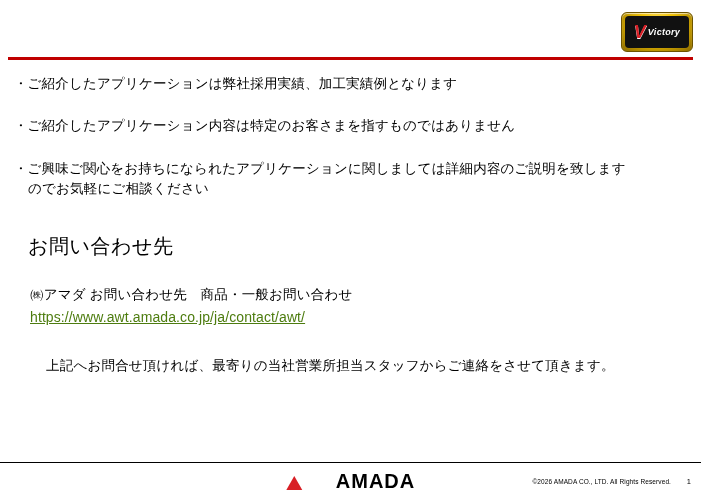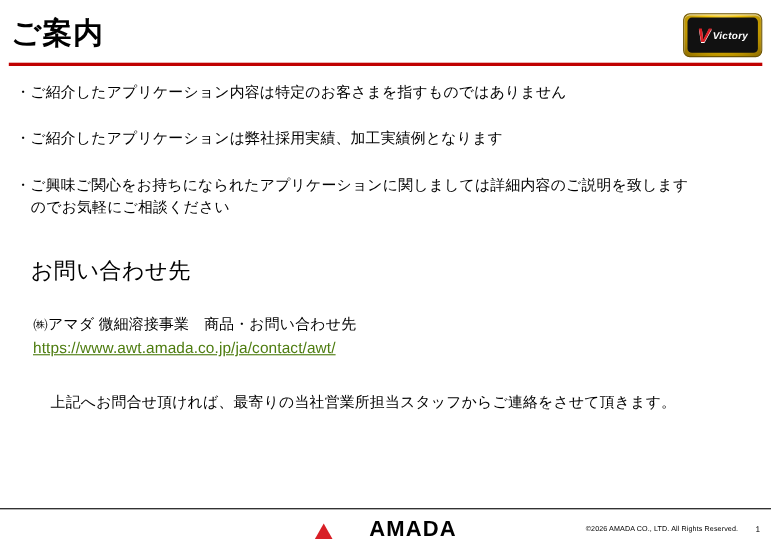--- a/index.html
+++ b/index.html
@@ -178,49 +178,48 @@
     position: absolute;
     right: 10px;
     top: 477px;
     font-size: 7.5px;
   }
 </style>
 </head>
 <body>
 
 <div class="slide-header">
-  <div class="slide-title">ご案内</div>
   <div class="title-rule"></div>
 
   <div class="logo-badge">
     <div class="logo-inner">
       <span class="logo-v">V</span>
       <span class="logo-word">Victory</span>
     </div>
   </div>
 </div>
 
 <div class="content">
 
   <div class="bullet">
+    <span class="lead">・</span><span>ご紹介したアプリケーションは弊社採用実績、加工実績例となります</span>
+  </div>
+
+  <div class="bullet">
     <span class="lead">・</span><span>ご紹介したアプリケーション内容は特定のお客さまを指すものではありません</span>
-  </div>
-
-  <div class="bullet">
-    <span class="lead">・</span><span>ご紹介したアプリケーションは弊社採用実績、加工実績例となります</span>
   </div>
 
   <div class="bullet">
     <span class="lead">・</span><span>ご興味ご関心をお持ちになられたアプリケーションに関しましては詳細内容のご説明を致します</span>
     <span class="cont">のでお気軽にご相談ください</span>
   </div>
 
   <div class="section-heading">お問い合わせ先</div>
 
-  <div class="contact-line">㈱アマダ 微細溶接事業　商品・お問い合わせ先</div>
+  <div class="contact-line">㈱アマダ お問い合わせ先　商品・一般お問い合わせ</div>
 
   <a class="contact-link" href="#">https://www.awt.amada.co.jp/ja/contact/awt/</a>
 
   <div class="closing-line">上記へお問合せ頂ければ、最寄りの当社営業所担当スタッフからご連絡をさせて頂きます。</div>
 </div>
 
 <div class="footer-rule"></div>
 
 <div class="footer-logo">
   <span class="mark"></span>

